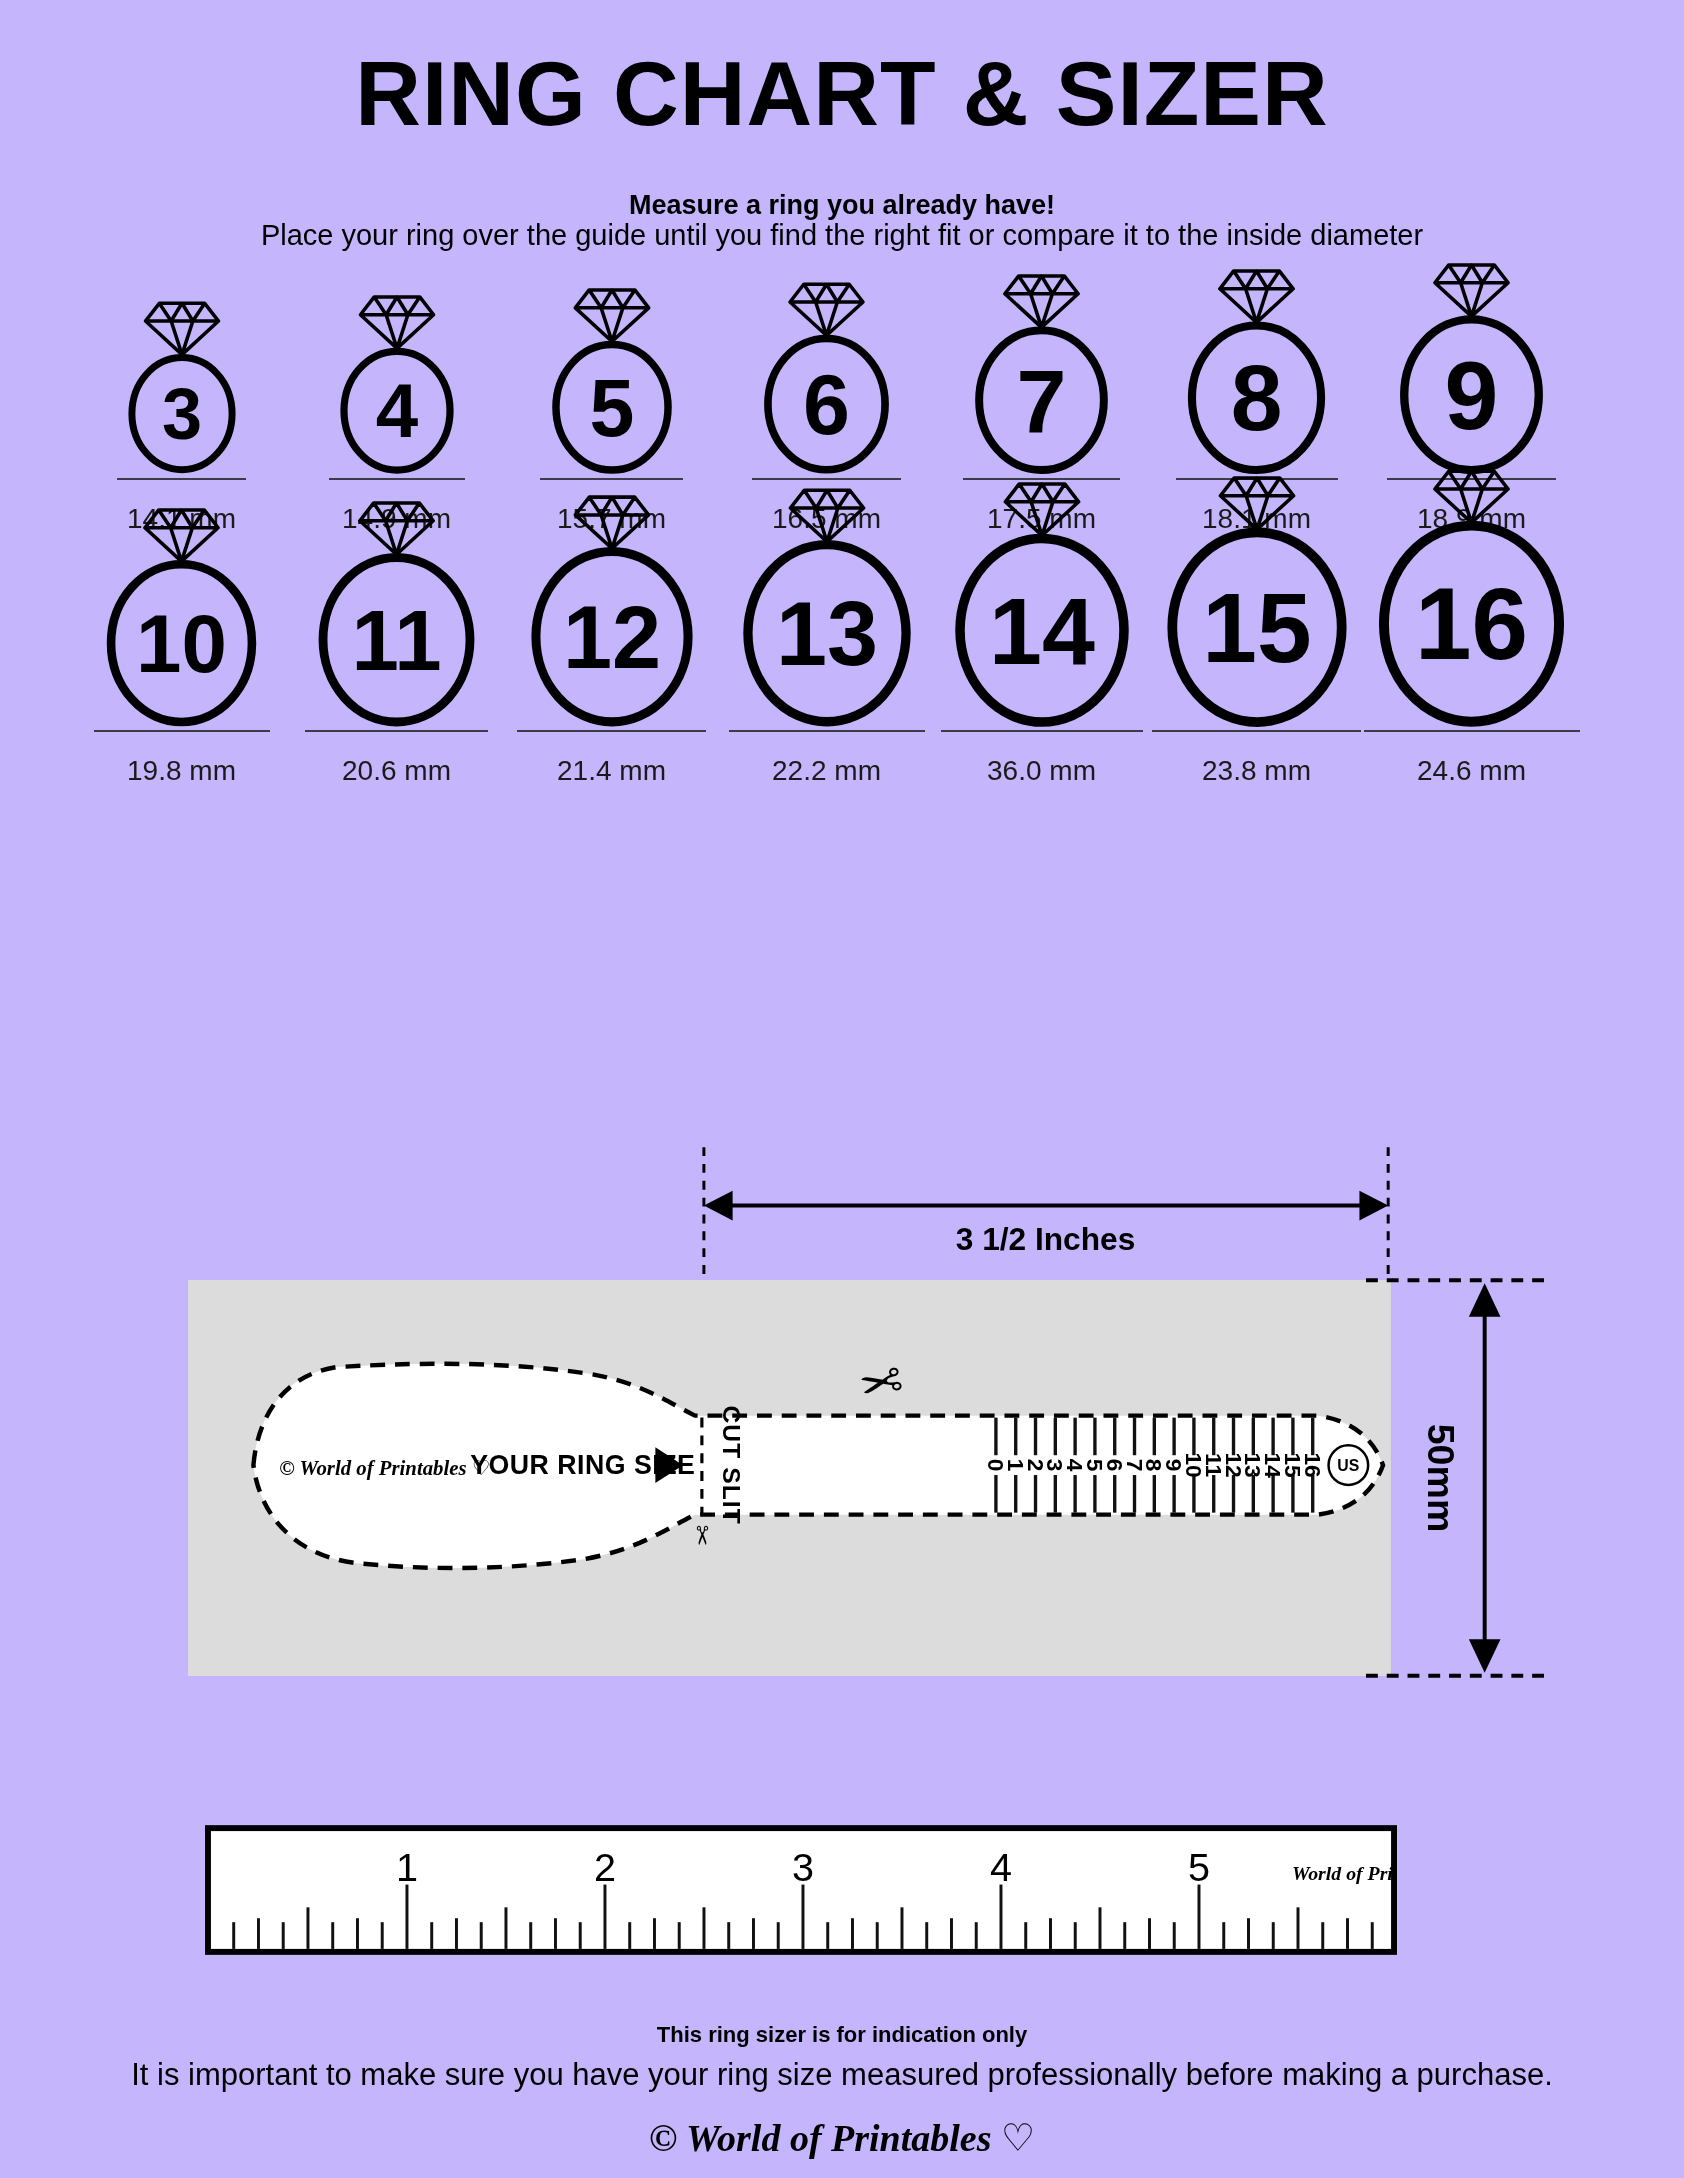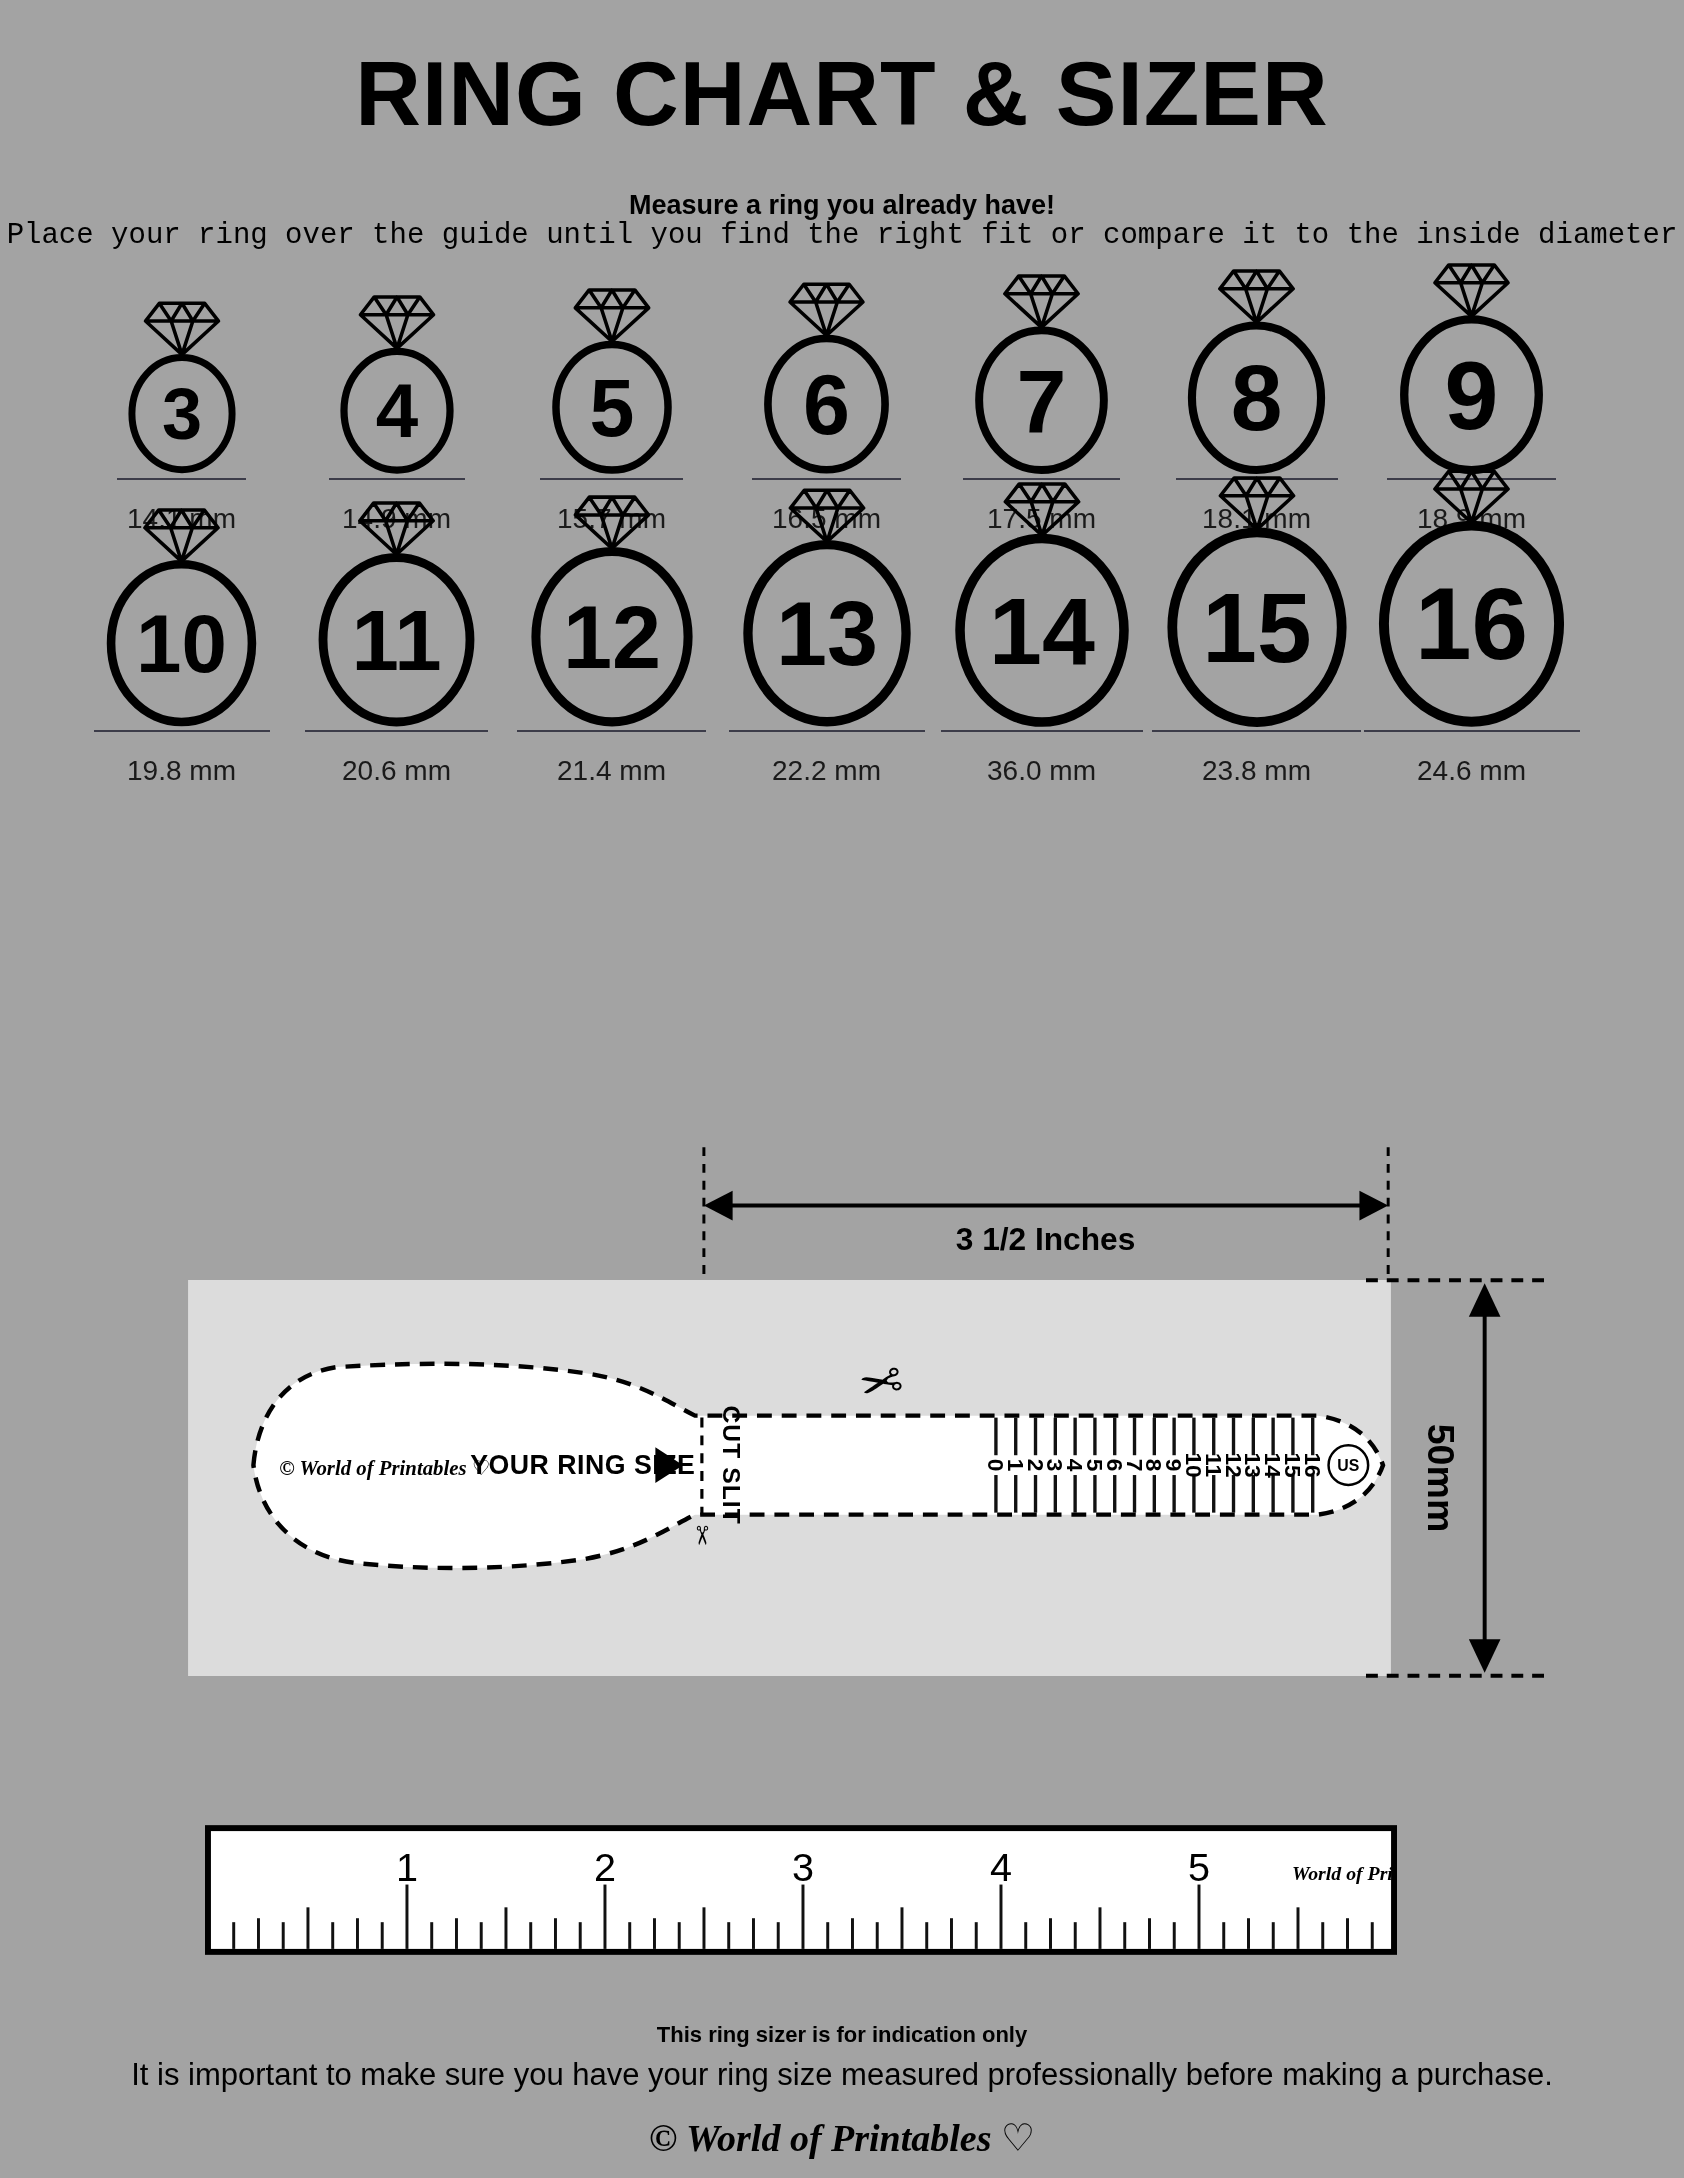--- a/index.html
+++ b/index.html
@@ -1,30 +1,30 @@
 <!DOCTYPE html>
 <html><head>
 <meta charset="utf-8">
 <style>
   html,body{margin:0;padding:0;background:#fff;}
   .page{
-    position:relative;width:1684px;height:2178px;background:#a3a3a3;
+    position:relative;width:1684px;height:2178px;background:#c4b5fd;
     font-family:"Liberation Sans","DejaVu Sans",sans-serif;color:#000;overflow:hidden;
   }
   .page-title{
     position:absolute;top:42px;left:0;width:100%;text-align:center;
     font-size:91px;font-weight:800;letter-spacing:1px;margin:0;
   }
   .intro-heading{
     position:absolute;top:190px;left:0;width:100%;text-align:center;
     font-size:27px;font-weight:bold;margin:0;
   }
   .intro-sub{
     position:absolute;top:219px;left:0;width:100%;text-align:center;
-    font-size:29px;font-weight:400;margin:0;font-family:Liberation Mono, monospace;
+    font-size:29px;font-weight:400;margin:0;
   }
   .ring-row{
     position:absolute;left:74px;width:1506px;display:flex;
   }
   #ring-row-0{top:252px;height:282px;}
   #ring-row-1{top:459px;height:327px;}
   .ring-cell{
     width:215px;height:100%;display:flex;flex-direction:column;
     justify-content:flex-end;align-items:center;
   }

